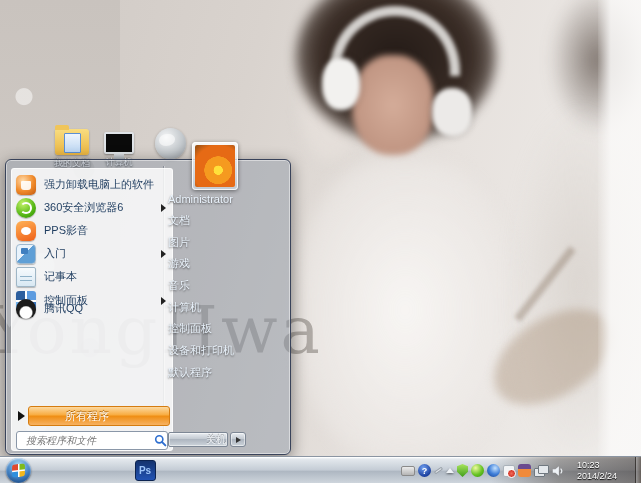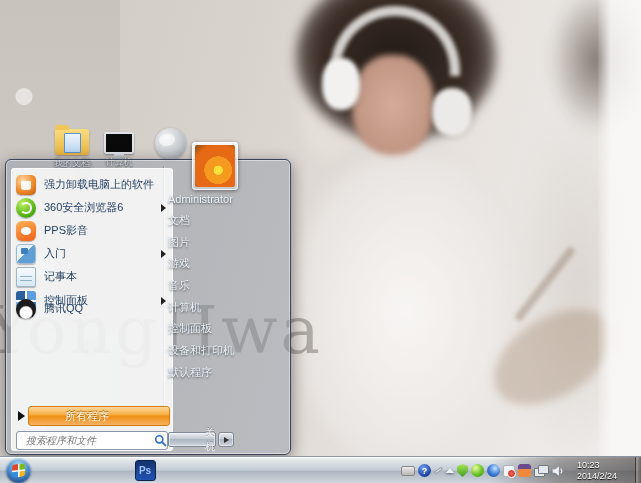--- a/index.html
+++ b/index.html
@@ -80,21 +80,21 @@
 
   .usertile{position:absolute;left:186px;top:-18px;width:46px;height:48px;border-radius:4px;z-index:7;
     background:linear-gradient(rgba(255,255,255,.85),rgba(200,210,220,.7));
     box-shadow:0 1px 4px rgba(0,0,0,.45),inset 0 0 0 1px rgba(255,255,255,.8);padding:3px;}
   .flower{width:100%;height:100%;border-radius:2px;
     background:radial-gradient(circle at 58% 60%,#ffe13a 0 13%,#f59a1f 14% 40%,#e66a15 41% 72%,#8a4c14 100%);}
 
   .rightcol{position:absolute;left:162px;top:28px;width:120px;}
   .ri{height:21.7px;display:flex;align-items:center;font-size:11px;color:#eaf3fc;text-shadow:0 1px 2px rgba(0,0,0,.6);cursor:default;white-space:nowrap;}
   .shutrow{position:absolute;left:162px;top:272px;display:flex;align-items:center;gap:2px;}
-  .btn-shut{width:48px;height:15px;border-radius:2px;border:1px solid #7d8795;font-size:10px;color:#f3f6f9;text-shadow:0 -1px 0 rgba(0,0,0,.35);display:flex;align-items:center;justify-content:center;
+  .btn-shut{width:60px;height:15px;border-radius:2px;border:1px solid #7d8795;font-size:10px;color:#f3f6f9;text-shadow:0 -1px 0 rgba(0,0,0,.35);display:flex;align-items:center;justify-content:center;
     background:linear-gradient(#e9edf1,#c3cad2 45%,#aeb6c0 50%,#cdd4db);box-shadow:inset 0 0 0 1px rgba(255,255,255,.5);padding-left:36px;}
   .btn-shut-arrow{width:16px;height:15px;border-radius:3px;border:1px solid #7d8795;display:flex;align-items:center;justify-content:center;
     background:linear-gradient(#e9edf1,#c3cad2 45%,#aeb6c0 50%,#cdd4db);box-shadow:inset 0 0 0 1px rgba(255,255,255,.5);}
   .btn-shut-arrow i{width:0;height:0;border-top:3px solid transparent;border-bottom:3px solid transparent;border-left:5px solid #333;}
 
   
   .taskbar{position:absolute;left:0;bottom:0;width:641px;height:27px;z-index:10;
     background:linear-gradient(#fafcfe,#e2e7ec 10%,#c4ccd5 50%,#aeb7c2 55%,#ced5dc);
     border-top:1px solid #8b95a2;box-shadow:inset 0 1px 0 #fdfefe;}
   .tb-dark{position:absolute;right:0;top:0;width:150px;height:27px;background:linear-gradient(90deg,rgba(66,56,48,0),rgba(66,56,48,.42) 45%,rgba(56,47,42,.58));}

